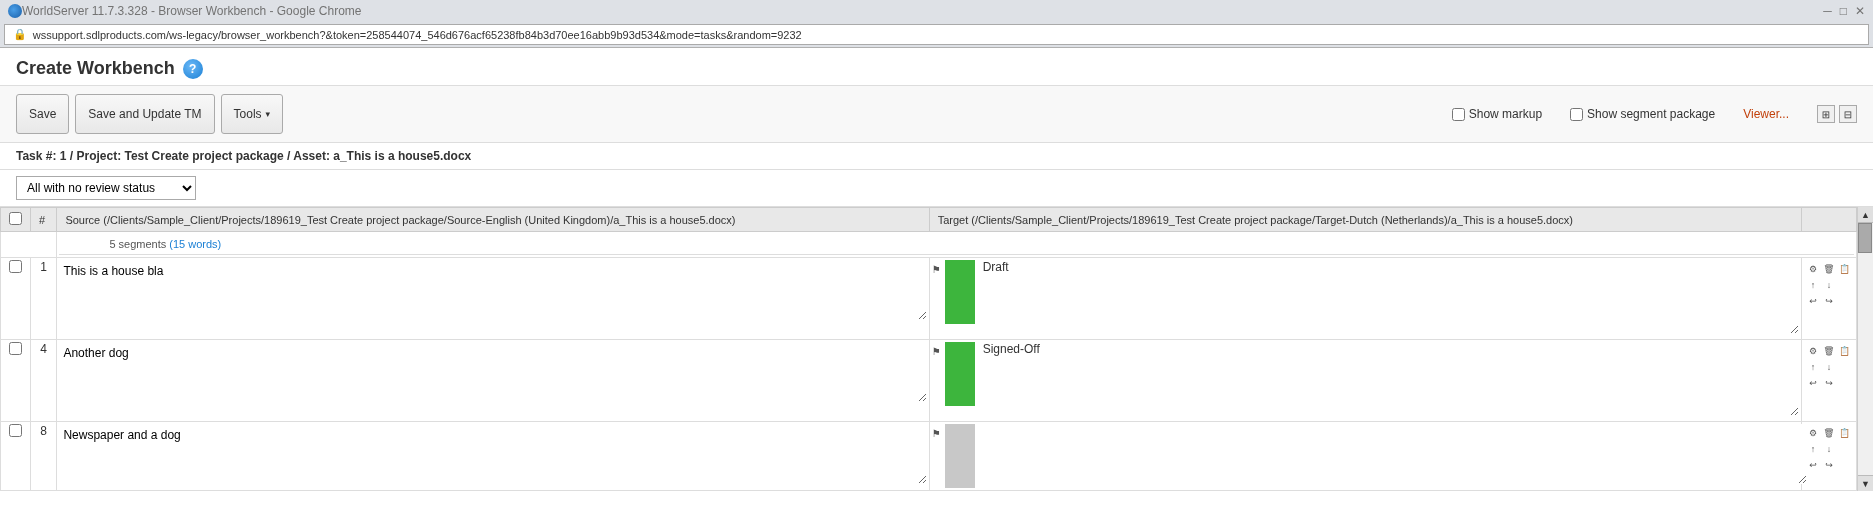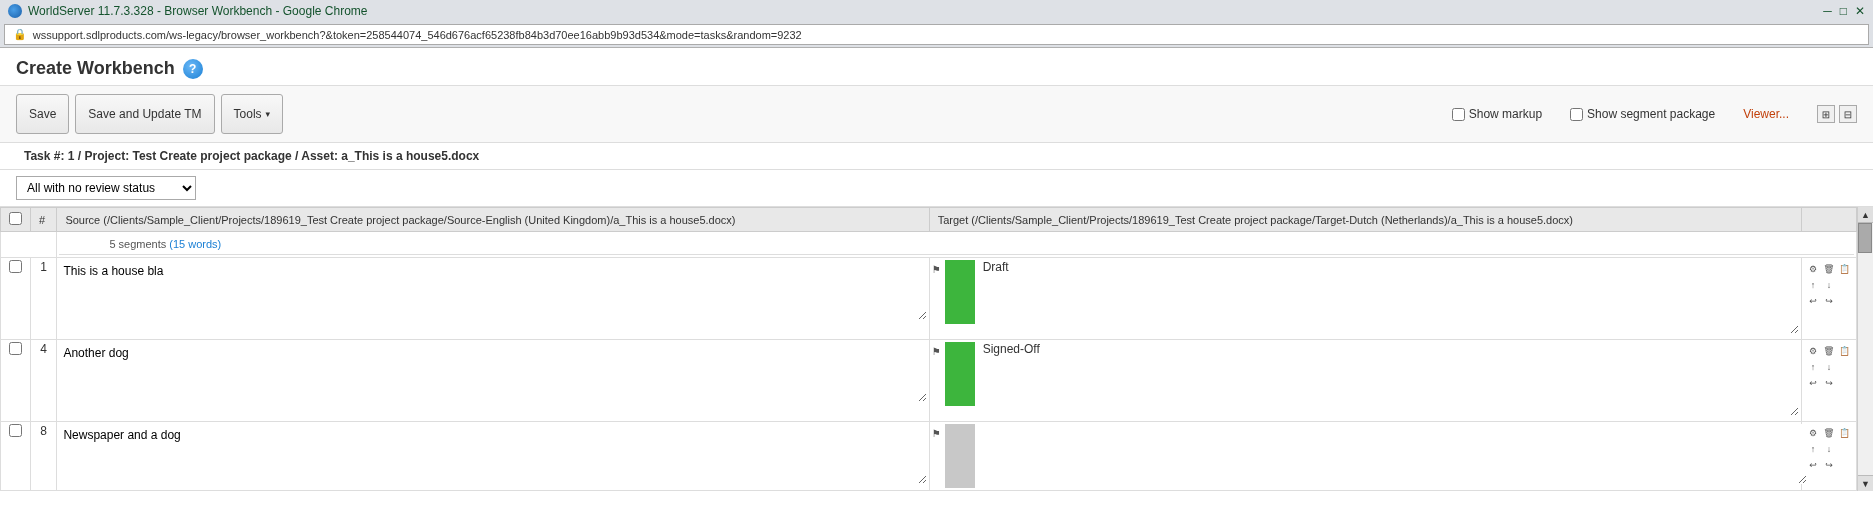--- a/index.html
+++ b/index.html
@@ -12,24 +12,23 @@
 
     
     .browser-chrome {
       background: #dee1e6;
       border-bottom: 1px solid #b0b0b0;
     }
     .title-bar {
       background: #dee1e6;
       padding: 4px 8px;
       font-size: 12px;
-      color: #14532d;
-      display: flex;
-      align-items: center;
-      gap: 6px;
+      color: #737373;
+      display: flex;
+      align-items: center;
     }
     .browser-icon {
       width: 14px;
       height: 14px;
       background: radial-gradient(circle at 40% 40%, #4a9fe8, #1a5fa8);
       border-radius: 50%;
       display: inline-block;
     }
     .address-bar {
       background: #fff;
@@ -131,21 +130,21 @@
       border: 1px solid #aaa;
       background: #f0f0f0;
       display: inline-flex;
       align-items: center;
       justify-content: center;
       cursor: pointer;
       font-size: 10px;
     }
 
     .task-info {
-      padding: 6px 24px;
+      padding: 6px 16px;
       font-size: 12px;
       font-weight: bold;
       color: #333;
       border-bottom: 1px solid #ddd;
     }
 
     .filter-bar {
       padding: 6px 16px;
       border-bottom: 1px solid #ddd;
     }

